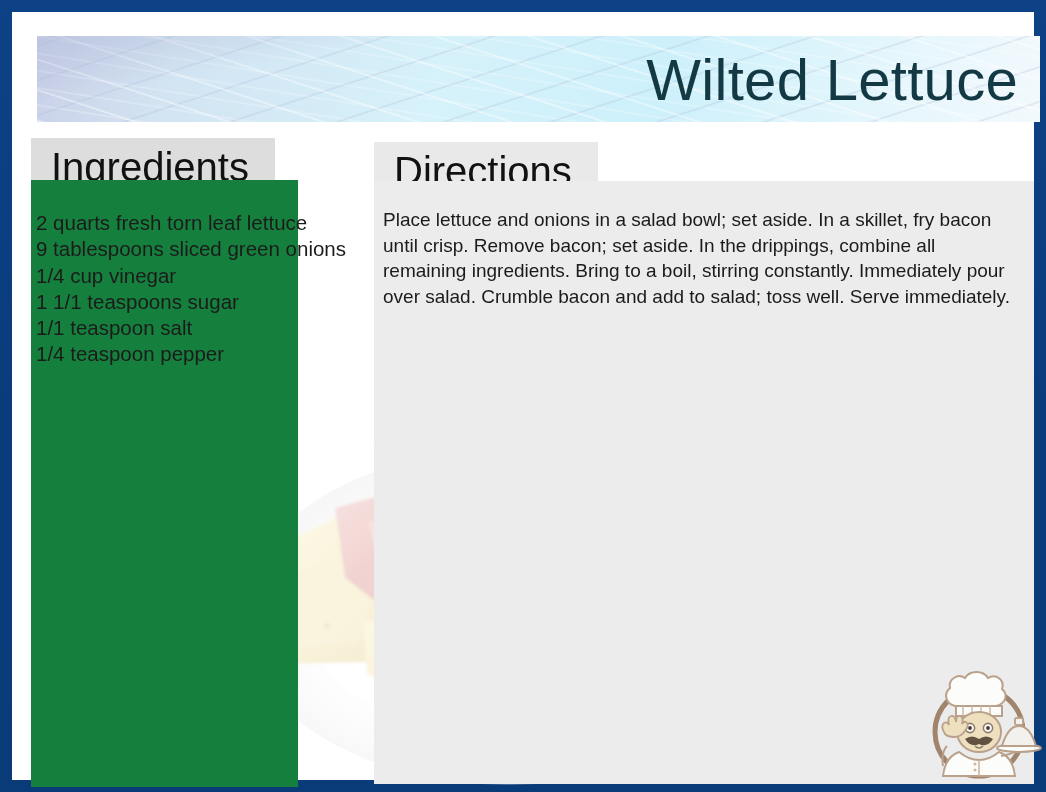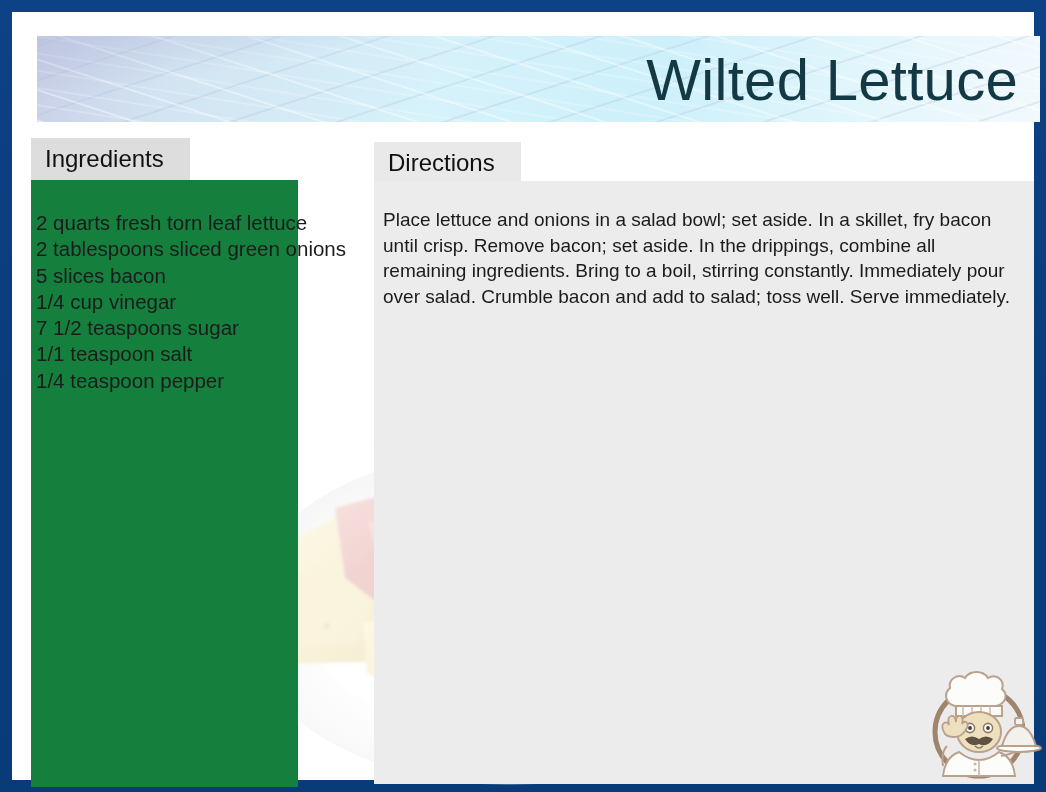--- a/index.html
+++ b/index.html
@@ -40,22 +40,22 @@
     background:linear-gradient(170deg,rgba(180,190,220,.55) 0%,rgba(205,230,245,.10) 26%,rgba(255,255,255,0) 55%);
     pointer-events:none;
   }
   #banner-title{
     position:absolute;right:22px;top:50%;transform:translateY(-50%);
     font-size:58px;color:#133a44;letter-spacing:.3px;white-space:nowrap;
   }
   
   .tab{
     position:absolute;background:#dcdcdc;
-    color:#111;font-size:24px;line-height:1;
-    padding:9px 26px 10px 14px;white-space:nowrap;
+    color:#111;font-size:40px;line-height:1;
+    padding:9px 26px 10px 20px;white-space:nowrap;
   }
   #tab-ingredients{left:19px;top:126px;background:#dddddd;}
   #tab-directions{left:362px;top:130px;background:#e9e9e9;}
   
   #panel-ingredients{
     position:absolute;left:19px;top:168px;
     width:267px;height:607px;background:#15803d;
   }
   #panel-directions{
     position:absolute;left:362px;top:169px;
@@ -153,24 +153,23 @@
           <circle cx="272" cy="90" r="3" fill="#b98f4e" opacity=".4"></circle>
           <path d="M364 268 q52 10 96 -14" stroke="#e7c179" stroke-width="6" fill="none" opacity=".55"></path>
         </g>
       </svg>
     </div>
 
     <div id="tab-ingredients" class="tab">Ingredients</div>
     <div id="panel-ingredients">
       <ul id="ing-list">
         <li>2 quarts fresh torn leaf lettuce</li>
-        <li>2 tablespoons sliced green onions</li>
-        <li>5 slices bacon</li>
+        <li>9 tablespoons sliced green onions</li>
         <li>1/4 cup vinegar</li>
-        <li>7 1/2 teaspoons sugar</li>
+        <li>1 1/1 teaspoons sugar</li>
         <li>1/1 teaspoon salt</li>
         <li>1/4 teaspoon pepper</li>
       </ul>
     </div>
 
     <div id="tab-directions" class="tab">Directions</div>
     <div id="panel-directions">
       <div id="dir-text">Place lettuce and onions in a salad bowl; set aside. In a skillet, fry bacon until crisp. Remove bacon; set aside. In the drippings, combine all remaining ingredients. Bring to a boil, stirring constantly. Immediately pour over salad. Crumble bacon and add to salad; toss well. Serve immediately.</div>
     </div>
 

